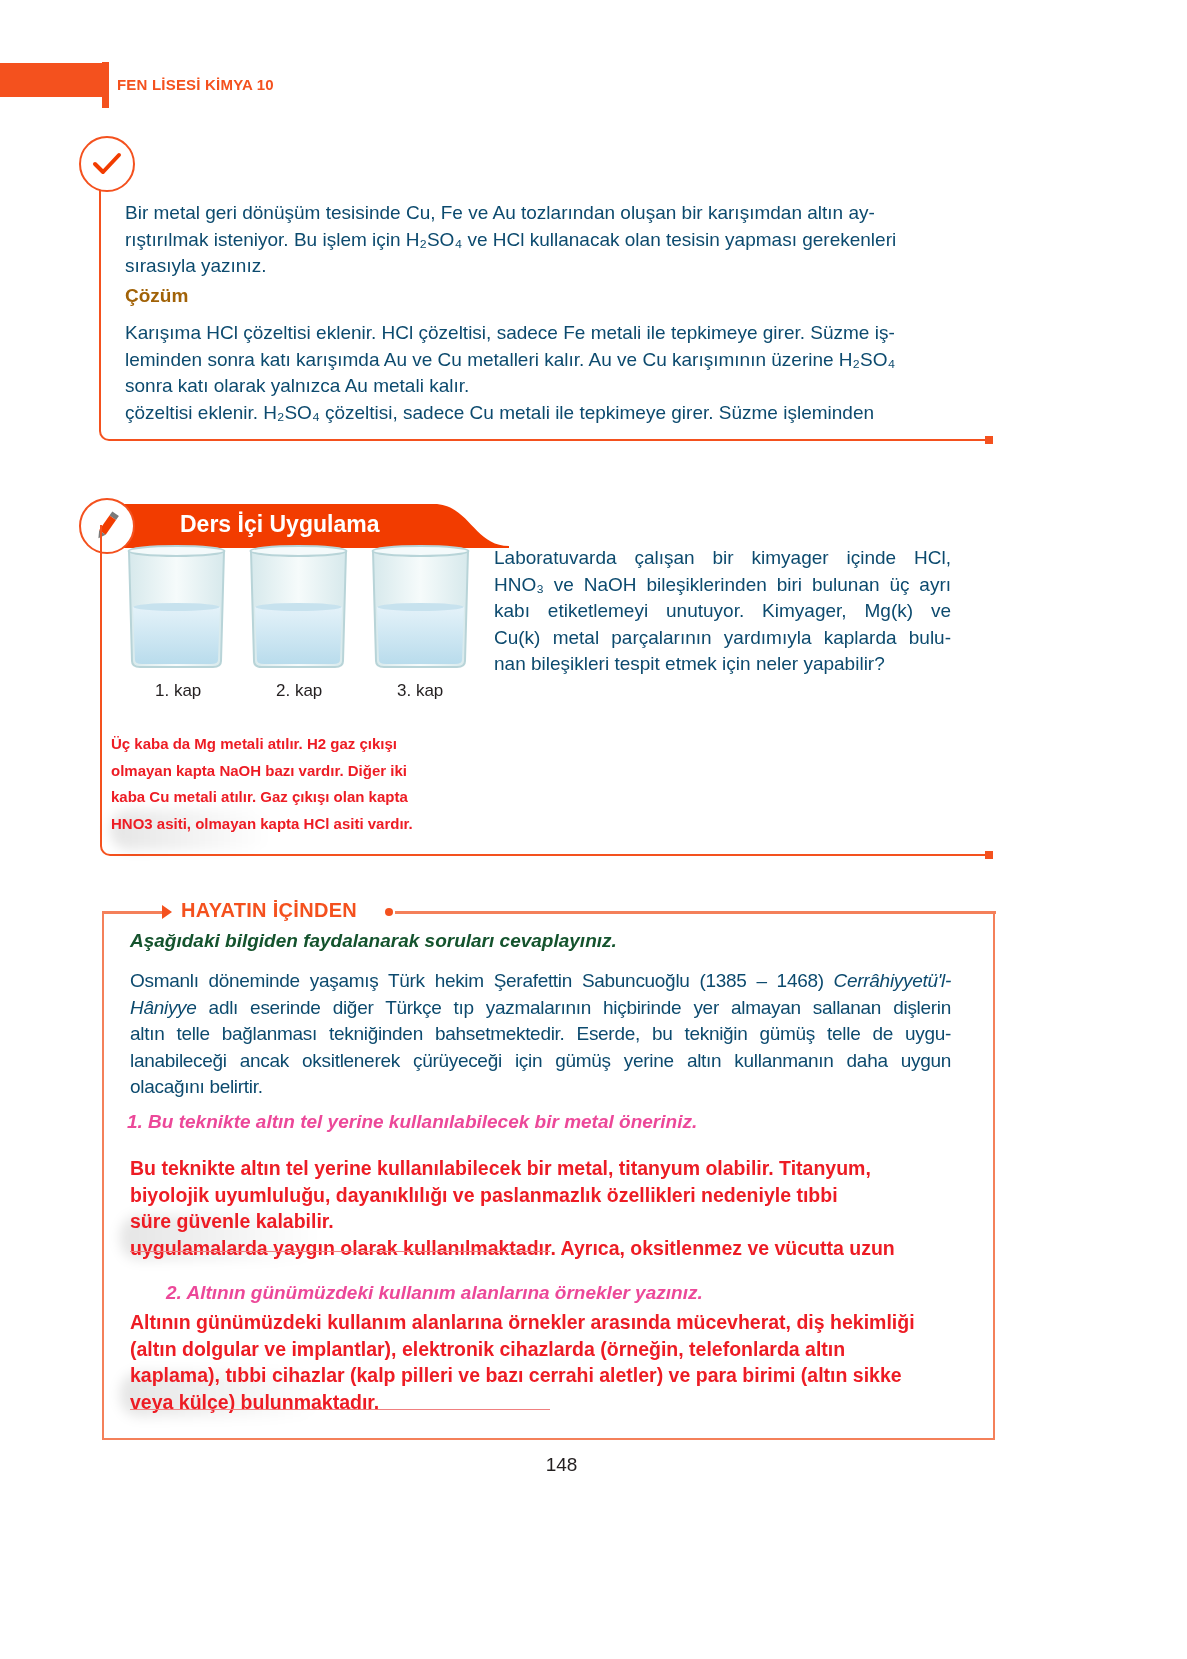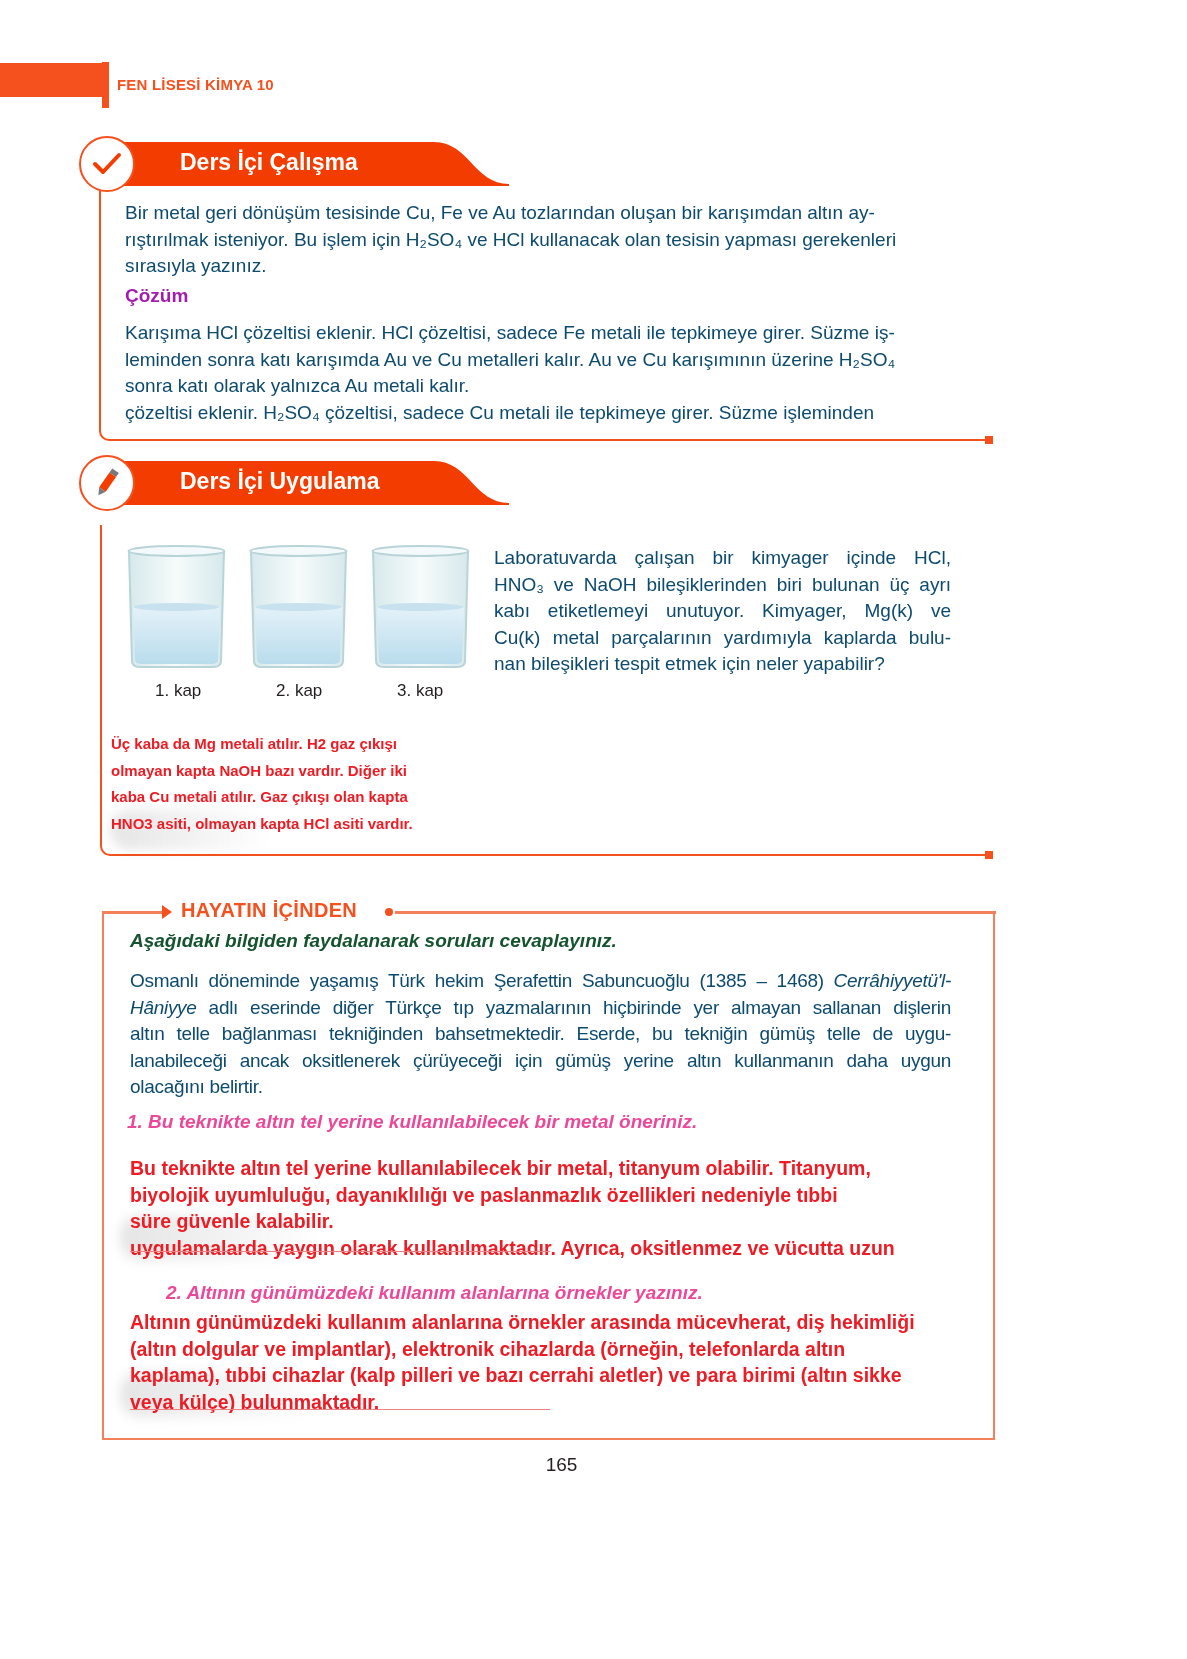--- a/index.html
+++ b/index.html
@@ -16,21 +16,21 @@
   .sec-banner { position: absolute; left: 45px; top: 0; height: 44px; }
   .sec-banner svg { display: block; }
   .sec-title { position: absolute; left: 56px; top: 7px; font-size: 23px; font-weight: bold; color: #ffffff; white-space: nowrap; }
   .sec-circle { position: absolute; left: 0; top: -6px; width: 56px; height: 56px; border-radius: 50%; border: 2.5px solid #f4511e; background: #fff; display: flex; align-items: center; justify-content: center; }
 
   
   .box { position: absolute; border-left: 2.5px solid #f4511e; border-bottom: 2.5px solid #f4511e; border-bottom-left-radius: 10px; }
   .box-end { position: absolute; width: 8px; height: 8px; background: #f4511e; }
 
   .para { position: absolute; font-size: 19px; line-height: 26.5px; color: #0c4a6e; text-align: justify; }
-  .bold-h { position: absolute; font-size: 19px; font-weight: bold; color: #a21caf; }
+  .bold-h { position: absolute; font-size: 19px; font-weight: bold; color: #a16207; }
 
   .answer { position: absolute; font-size: 19.5px; line-height: 26.5px; font-weight: bold; color: #ed1c24; }
 
   
   .beakers { position: absolute; left: 125px; top: 543px; width: 350px; height: 130px; }
   .beaker { position: absolute; top: 0; width: 103px; height: 127px; }
   .beaker-label { position: absolute; top: 681px; font-size: 17px; color: #231f20; }
 
   
   .hay-frame { position: absolute; left: 102px; top: 912px; width: 893px; height: 528px; border: 2.5px solid #f4805a; border-top: none; }
@@ -47,26 +47,20 @@
   .page-num { position: absolute; left: 0; width: 1123px; top: 1454px; text-align: center; font-size: 19px; color: #231f20; }
 </style>
 </head>
 <body>
 
 <div class="hdr-bar"></div>
 <div class="hdr-tick"></div>
 <div class="hdr-title">FEN LİSESİ KİMYA 10</div>
 
 <div class="sec-head" style="left:79px; top:142px; width:430px;">
-  <div class="sec-banner">
-    <svg width="385" height="44" viewBox="0 0 385 44">
-      <path d="M0 0 H310 C345 0 350 42 385 42 L385 44 H0 Z" fill="#f23c00"></path>
-    </svg>
-    <div class="sec-title">Ders İçi Çalışma</div>
-  </div>
   <div class="sec-circle">
     <svg width="30" height="26" viewBox="0 0 30 26">
         <path d="M3 13 L11 21 L27 4" fill="none" stroke="#f23c00" stroke-width="4" stroke-linecap="round" stroke-linejoin="round"></path>
       </svg>
   </div>
 </div>
 
 <div class="box" style="left:99px; top:190px; width:890px; height:251px;"></div>
 <div class="box-end" style="left:985px; top:436px;"></div>
 
@@ -76,21 +70,21 @@
   <div>sırasıyla yazınız.</div>
 </div>
 <div class="bold-h" style="left:125px; top:285px;">Çözüm</div>
 <div class="para" style="left:125px; top:320px; width:826px;">
   <div>Karışıma HCl çözeltisi eklenir. HCl çözeltisi, sadece Fe metali ile tepkimeye girer. Süzme iş-</div>
   <div>leminden sonra katı karışımda Au ve Cu metalleri kalır. Au ve Cu karışımının üzerine H₂SO₄</div>
   <div>sonra katı olarak yalnızca Au metali kalır.</div>
   <div>çözeltisi eklenir. H₂SO₄ çözeltisi, sadece Cu metali ile tepkimeye girer. Süzme işleminden</div>
 </div>
 
-<div class="sec-head" style="left:79px; top:461px; width:430px;text-decoration:underline;">
+<div class="sec-head" style="left:79px; top:504px; width:430px;text-decoration:underline;">
   <div class="sec-banner">
     <svg width="385" height="44" viewBox="0 0 385 44">
       <path d="M0 0 H310 C345 0 350 42 385 42 L385 44 H0 Z" fill="#f23c00"></path>
     </svg>
     <div class="sec-title">Ders İçi Uygulama</div>
   </div>
   <div class="sec-circle">
     <svg width="30" height="34" viewBox="0 0 30 34">
       <g transform="rotate(35 15 17)">
         <rect x="11" y="2" width="8" height="5" fill="#7a7a7a"></rect>
@@ -187,13 +181,13 @@
 
 <div class="shadow-smear" style="left:120px; top:1372px; width:200px; height:45px;"></div>
 <div class="answer" style="left:130px; top:1309px; width:830px;">
   <div>Altının günümüzdeki kullanım alanlarına örnekler arasında mücevherat, diş hekimliği</div>
   <div>(altın dolgular ve implantlar), elektronik cihazlarda (örneğin, telefonlarda altın</div>
   <div>kaplama), tıbbi cihazlar (kalp pilleri ve bazı cerrahi aletler) ve para birimi (altın sikke</div>
   <div>veya külçe) bulunmaktadır.</div>
 </div>
 <div class="underline-faint" style="left:130px; top:1409px; width:420px;"></div>
 
-<div class="page-num">165</div>
+<div class="page-num">148</div>
 
 </body></html>

